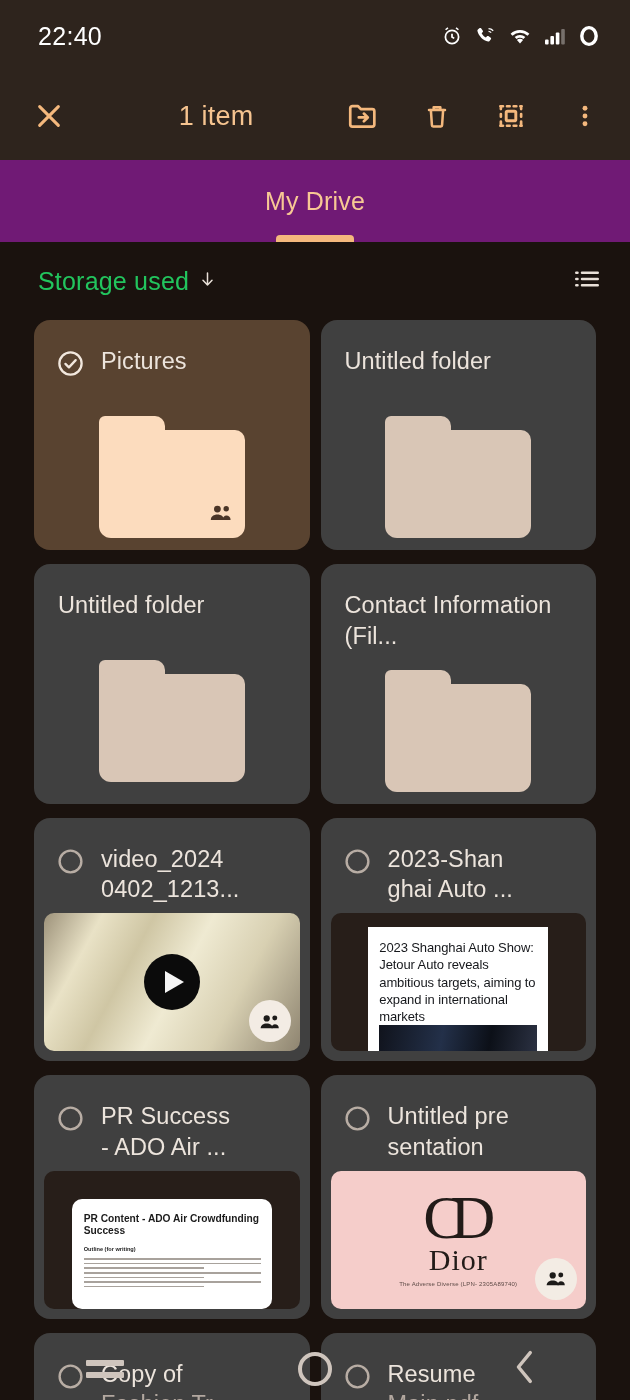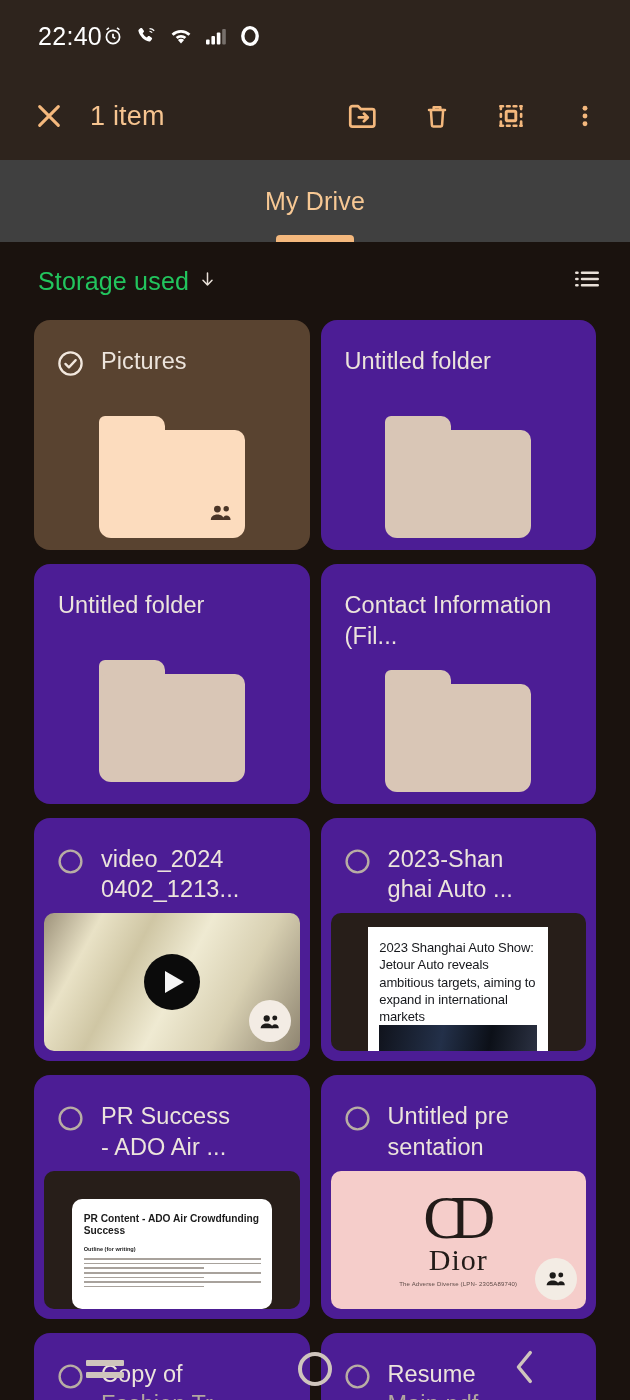--- a/index.html
+++ b/index.html
@@ -14,46 +14,47 @@
     width: 630px; height: 1400px;
     background: #1a120e;
     overflow: hidden;
   }
 
   
   .statusbar {
     height: 72px;
     background: #2e241d;
     display: flex; align-items: center;
-    justify-content: flex-start;
+    justify-content: space-between;
     padding: 0 30px 0 38px;
   }
   .clock { color: #ffffff; font-size: 25px; letter-spacing: .3px; }
   .status-icons { display: flex; align-items: center; gap: 11px; }
   .status-icons svg { display: block; }
 
   
   .appbar {
     height: 88px;
     background: #2e241d;
     display: flex; align-items: center;
     padding: 0 24px 0 26px;
   }
   .appbar .close { width: 46px; height: 46px; display:flex; align-items:center; justify-content:center; }
   .appbar .count {
     color: #f6c490; font-size: 27px; margin-left: 18px; flex: 1;
     letter-spacing: .2px;
+    text-align: center;
   }
   .appbar .actions { display: flex; align-items: center; gap: 32px; }
   .appbar .actions .act { width: 42px; height: 42px; display:flex; align-items:center; justify-content:center; }
 
   
   .tabs {
     height: 82px;
-    background: #404040;
+    background: #701a75;
     display: flex;
   }
   .tab {
     flex: 1; display: flex; flex-direction: column;
     align-items: center; justify-content: center;
     position: relative;
   }
   .tab .label { font-size: 25px; letter-spacing: .2px; }
   .tab.active .label { color: #f7c894; }
   .tab.inactive .label { color: #9b8e85; }
@@ -78,21 +79,21 @@
   .sortrow .spacer { flex: 1; }
 
   
   .grid {
     padding: 0 34px;
     display: grid;
     grid-template-columns: 1fr 1fr;
     gap: 14px 11px;
   }
   .card {
-    background: #4c1d95;
+    background: #404040;
     border-radius: 16px;
     padding: 0;
     overflow: hidden;
     position: relative;
   }
   .card.selected { background: #594330; }
 
   .card-head {
     display: flex; align-items: flex-start;
     padding: 26px 18px 0 22px;

